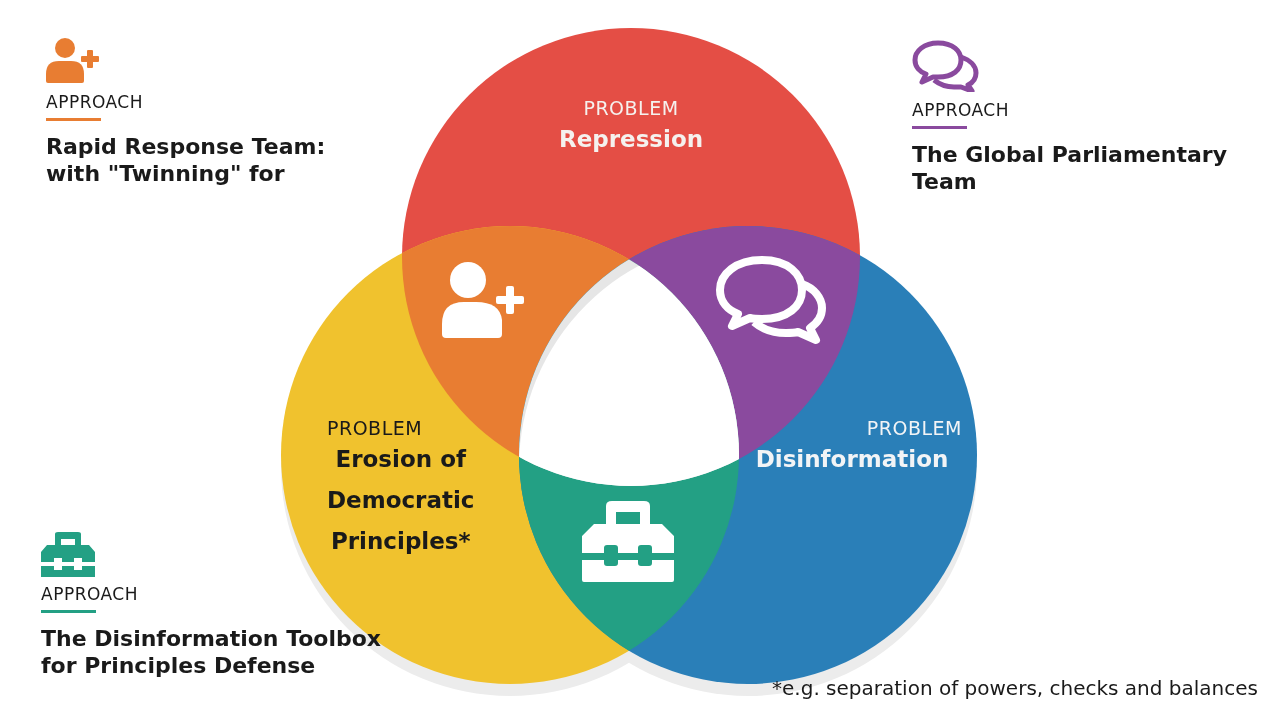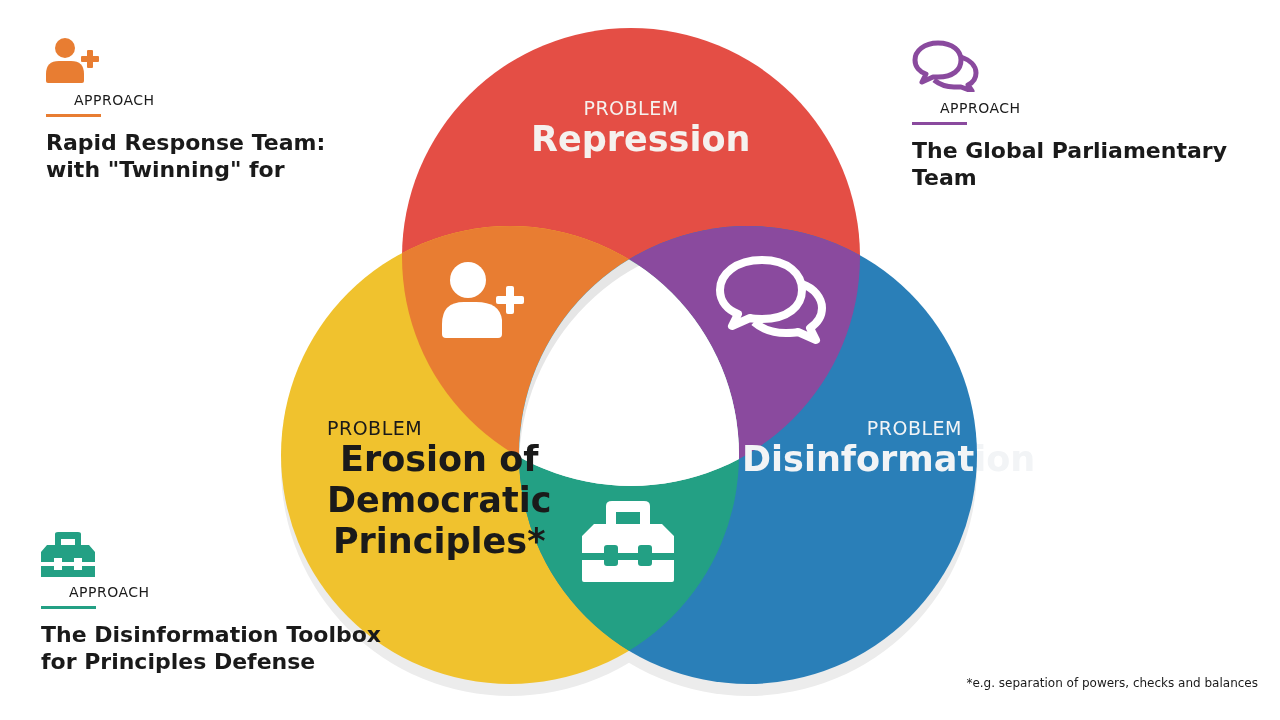--- a/index.html
+++ b/index.html
@@ -1,27 +1,27 @@
 <!DOCTYPE html>
 <html><head>
 <meta charset="utf-8">
 <style>
   html, body { margin:0; padding:0; background:#ffffff; }
   body { width:1280px; height:720px; position:relative; overflow:hidden;
          font-family: "DejaVu Sans", "Liberation Sans", sans-serif; color:#1a1a1a; }
   #venn { position:absolute; left:0; top:0; width:1280px; height:720px; }
   .approach { position:absolute; }
-  .approach .label { font-size:14px; letter-spacing:0.5px; color:#1a1a1a;margin-left:28px; }
+  .approach .label { font-size:17px; letter-spacing:0.5px; color:#1a1a1a; }
   .approach .rule { height:3px; width:55px; margin:6px 0 12px 0; }
   .approach .title { font-size:22px; font-weight:bold; line-height:27px; color:#1a1a1a; }
   .approach .icon { width:64px; height:48px; }
   .prob { position:absolute; }
   .prob .pl { font-size:19px; letter-spacing:0.5px; }
-  .prob .pt { font-size:35px; font-weight:bold; line-height:41px;text-align:center; }
-  .footnote { position:absolute; right:22px; top:676px; font-size:12px; color:#1a1a1a; }
+  .prob .pt { font-size:23px; font-weight:bold; line-height:41px;text-align:center; }
+  .footnote { position:absolute; right:22px; top:676px; font-size:20px; color:#1a1a1a; }
 </style>
 </head>
 <body>
 
 <svg id="venn" viewBox="0 0 1280 720" xmlns="http://www.w3.org/2000/svg">
   <defs>
     <clipPath id="clipRed">
         <circle cx="631" cy="257" r="229"></circle>
       </clipPath>
     <clipPath id="clipYellow">

